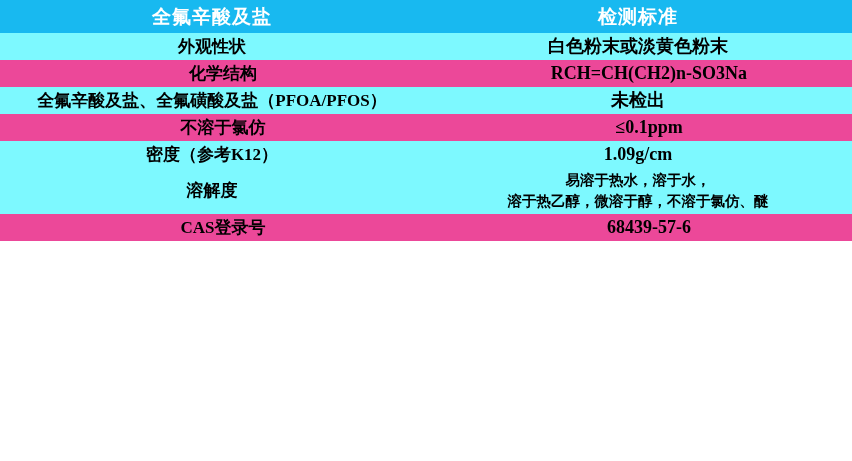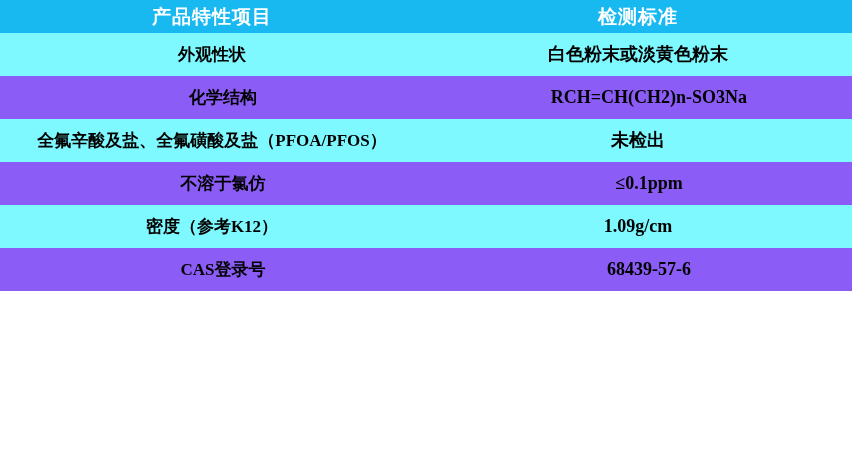--- a/index.html
+++ b/index.html
@@ -37,27 +37,27 @@
     color: #ffffff;
     font-size: 19px;
     height: 33px;
     letter-spacing: 1px;
   }
 
   tbody tr.row-cyan td {
     background: #7df9ff;
   }
   tbody tr.row-grey td {
-    background: #8b5cf6;
+    background: #ec4899;
     padding-left: 28px;
   }
 
   tbody td {
     font-size: 17px;
-    height: 43px;
+    height: 27px;
   }
   tbody td.cell-item { font-size: 17px; }
   tbody td.cell-std  { font-size: 18px; }
 
   tbody td.multiline {
     font-size: 14.5px;
     line-height: 1.45;
   }
   tbody tr.row-tall td {
     height: 46px;
@@ -67,21 +67,21 @@
 </head>
 <body>
 
 <table class="spec-table">
   <colgroup>
     <col class="col-item">
     <col class="col-std">
   </colgroup>
   <thead>
     <tr class="header-row">
-      <th>产品特性项目</th>
+      <th>全氟辛酸及盐</th>
       <th>检测标准</th>
     </tr>
   </thead>
   <tbody>
     <tr class="row-cyan">
       <td class="cell-item">外观性状</td>
       <td class="cell-std">白色粉末或淡黄色粉末</td>
     </tr>
     <tr class="row-grey">
       <td class="cell-item">化学结构</td>
@@ -92,18 +92,25 @@
       <td class="cell-std">未检出</td>
     </tr>
     <tr class="row-grey">
       <td class="cell-item">不溶于氯仿</td>
       <td class="cell-std">≤0.1ppm</td>
     </tr>
     <tr class="row-cyan">
       <td class="cell-item">密度（参考K12）</td>
       <td class="cell-std">1.09g/cm</td>
     </tr>
+    <tr class="row-cyan row-tall">
+      <td class="cell-item">溶解度</td>
+      <td class="cell-std multiline">
+        <span class="line">易溶于热水，溶于水，</span>
+        <span class="line">溶于热乙醇，微溶于醇，不溶于氯仿、醚</span>
+      </td>
+    </tr>
     <tr class="row-grey">
       <td class="cell-item">CAS登录号</td>
       <td class="cell-std">68439-57-6</td>
     </tr>
   </tbody>
 </table>
 
 </body></html>

